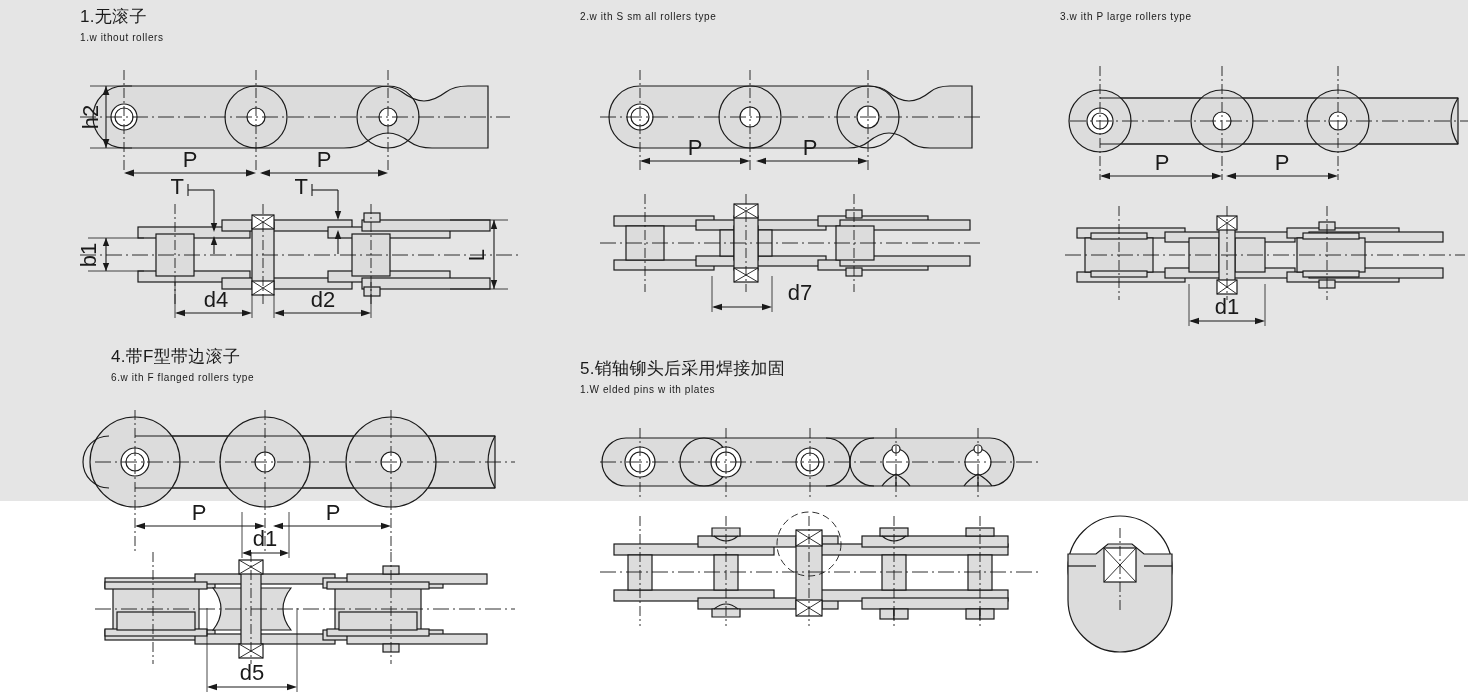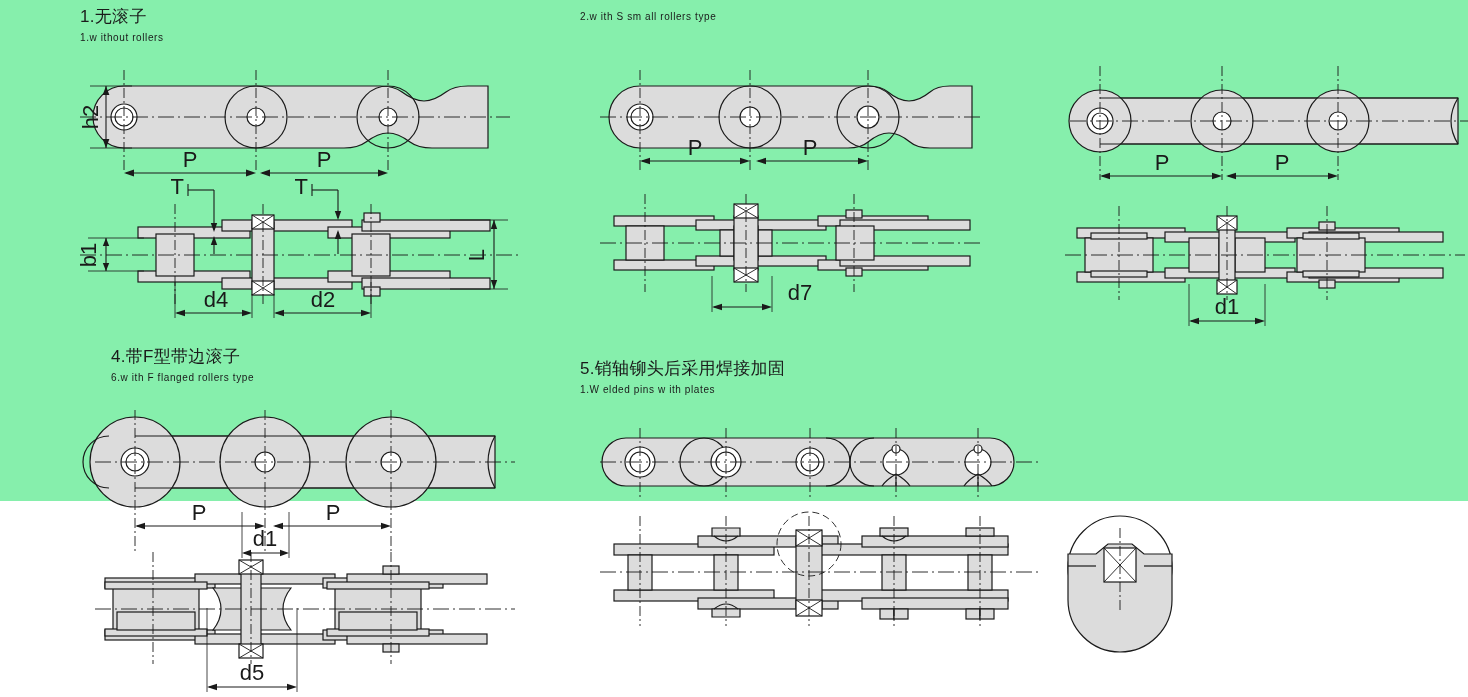--- a/index.html
+++ b/index.html
@@ -1,18 +1,18 @@
 <!DOCTYPE html>
 <html><head>
 <meta charset="utf-8">
 <style>
   html,body{margin:0;padding:0;background:#ffffff;}
   body{width:1468px;height:697px;overflow:hidden;
        font-family:"Liberation Sans","DejaVu Sans",sans-serif;}
-  #sheet{position:relative;width:1468px;height:501px;background:#86efac;text-decoration:underline;}
+  #sheet{position:relative;width:1468px;height:501px;background:#e5e5e5;text-decoration:underline;}
   .panel{position:absolute;}
   .hdr{position:absolute;color:#1a1a1a;}
   .hdr .cn{font-size:17px;line-height:21px;white-space:nowrap;letter-spacing:.3px;}
   .hdr .en{font-size:10px;line-height:21px;white-space:nowrap;letter-spacing:.6px;}
   svg{display:block;overflow:visible;}
   .fillA{fill:#dcdcdc;stroke:#1a1a1a;stroke-width:1.2;}
   .fillW{fill:#ffffff;stroke:#1a1a1a;stroke-width:1.2;}
   .nof{fill:none;stroke:#1a1a1a;stroke-width:1.2;}
   .thin{fill:none;stroke:#1a1a1a;stroke-width:0.9;}
   .cl{fill:none;stroke:#1a1a1a;stroke-width:0.9;stroke-dasharray:16 4 2 4;}
@@ -29,20 +29,21 @@
   <div class="hdr" style="left:80px;top:6px;">
     <div class="cn">1.无滚子</div>
     <div class="en">1.w ithout rollers</div>
   </div>
 
   <div class="hdr" style="left:580px;top:6px;">
     <div class="en">2.w ith S sm all rollers type</div>
   </div>
 
   <div class="hdr" style="left:1060px;top:6px;">
+    <div class="en">3.w ith P  large rollers type</div>
   </div>
 
   <div class="hdr" style="left:80px;top:346px;margin-left:31px;">
     <div class="cn">4.带F型带边滚子</div>
     <div class="en">6.w ith F  flanged rollers type</div>
   </div>
 
   <div class="hdr" style="left:580px;top:346px;margin-top:12px;">
     <div class="cn">5.销轴铆头后采用焊接加固</div>
     <div class="en">1.W elded pins w ith plates</div>

